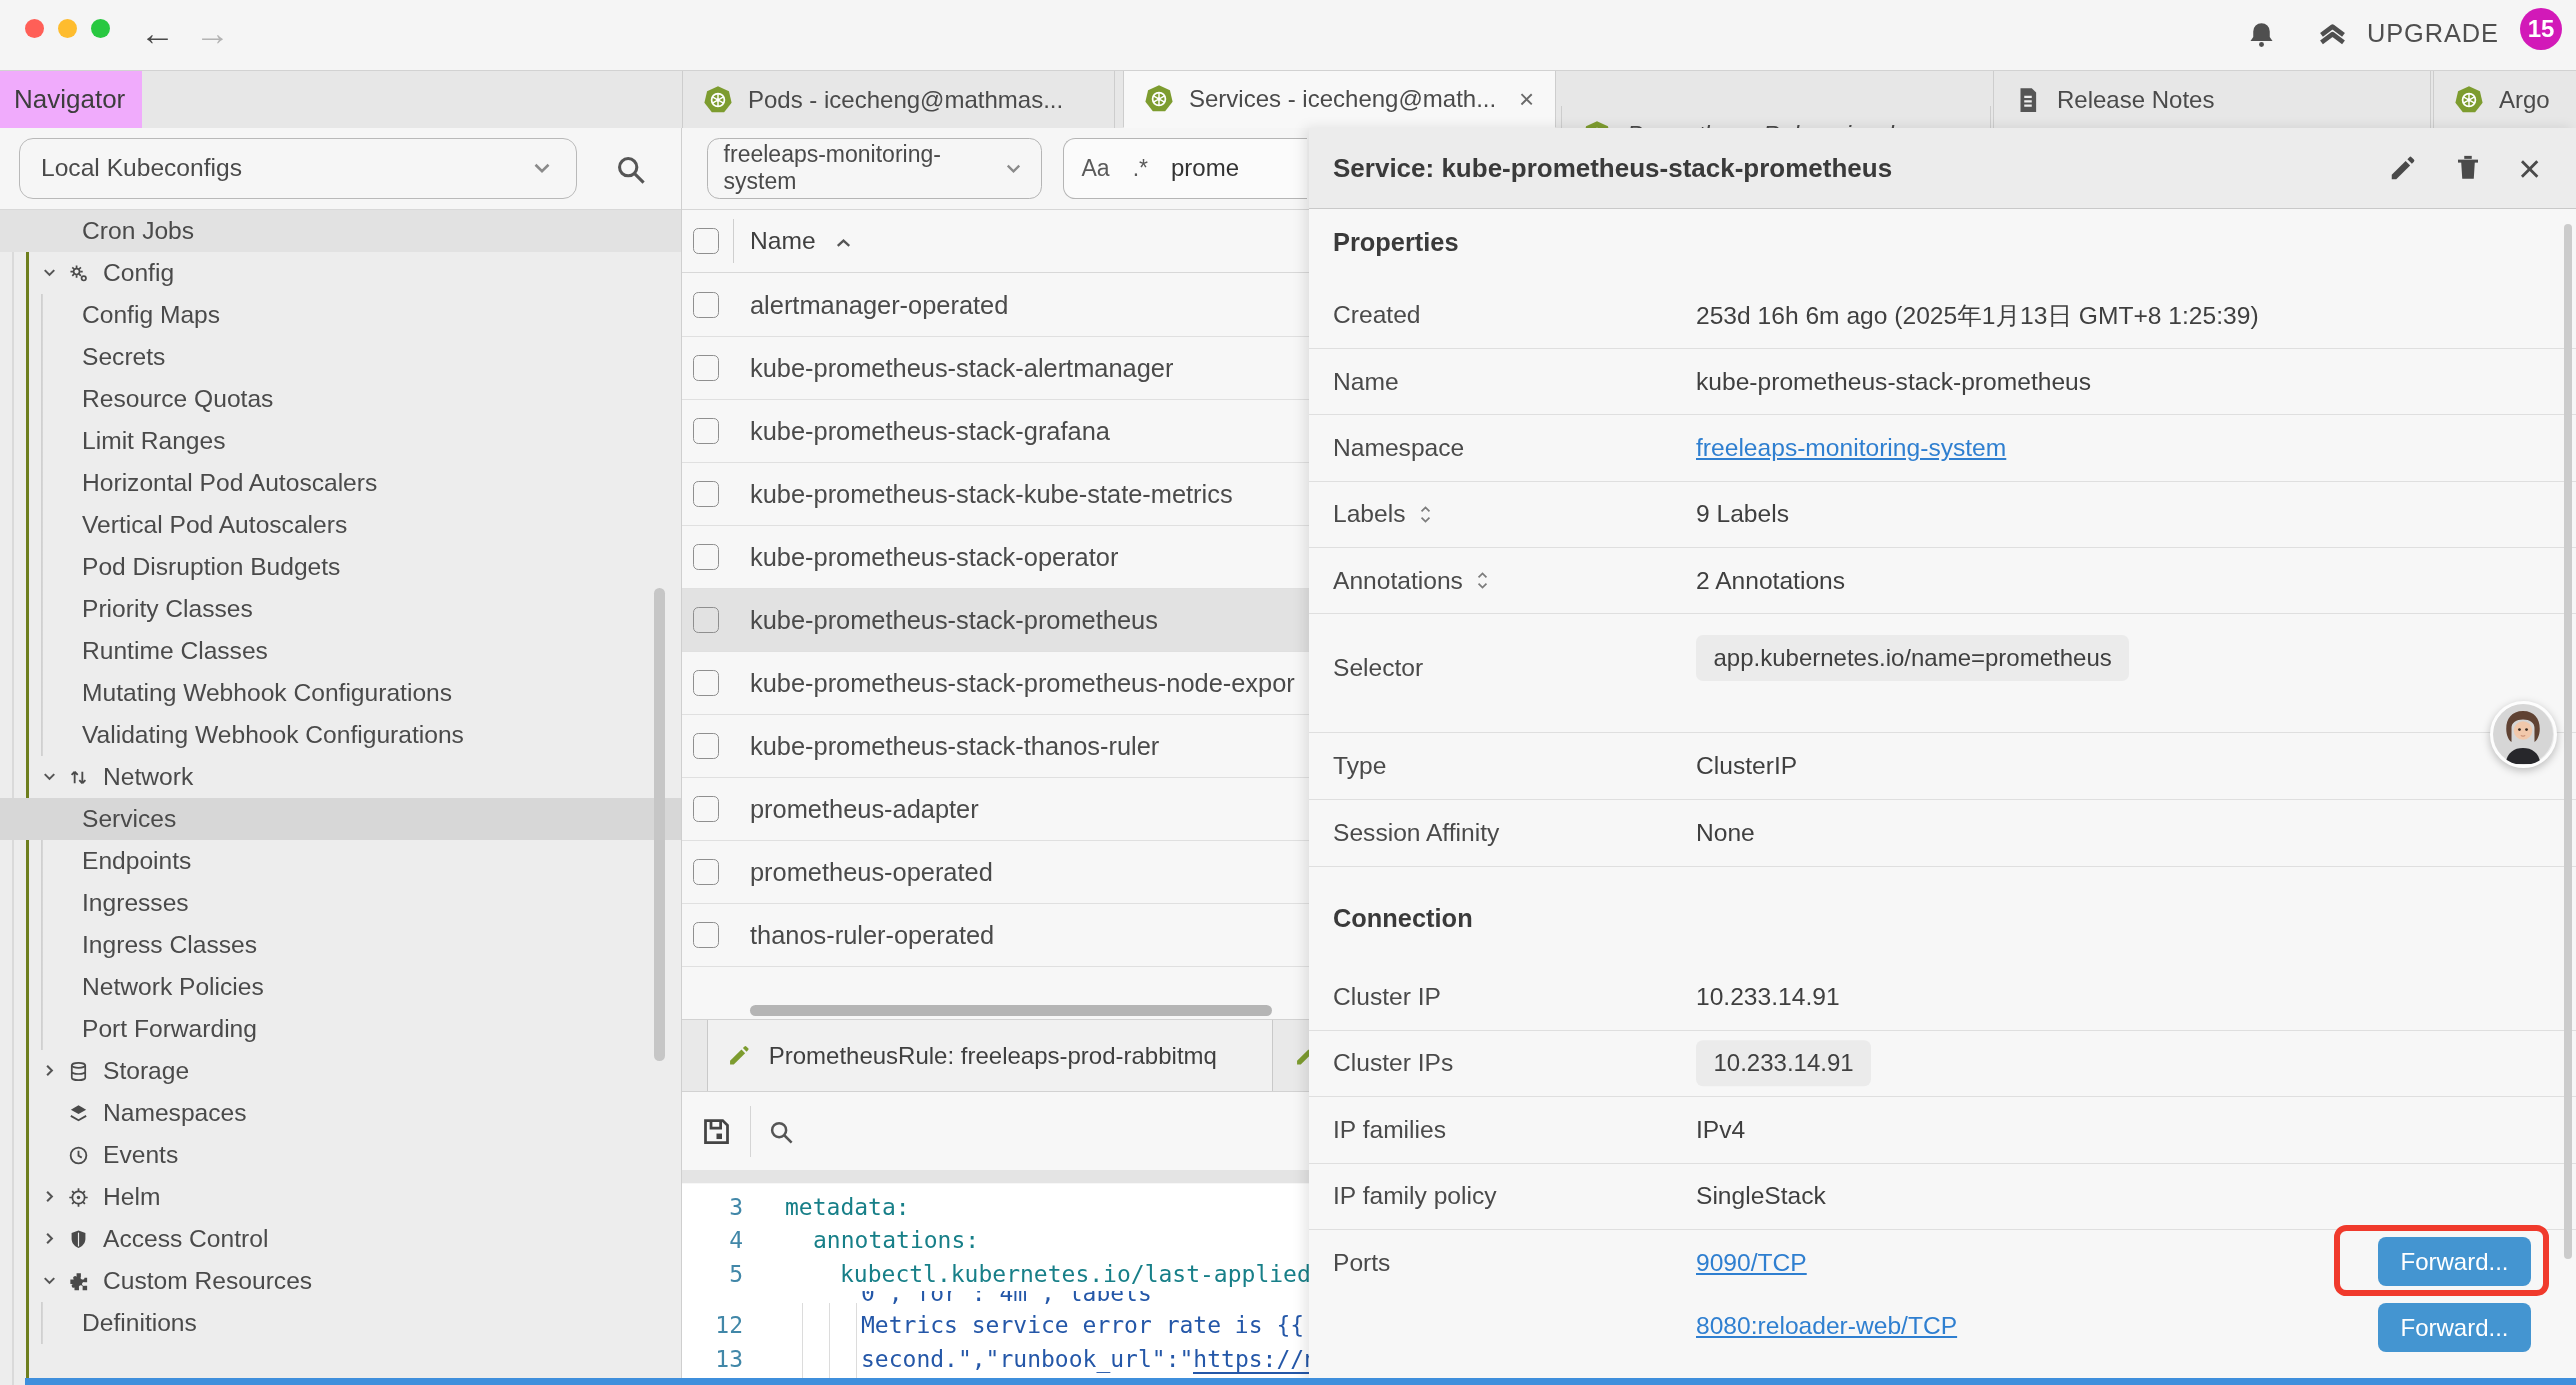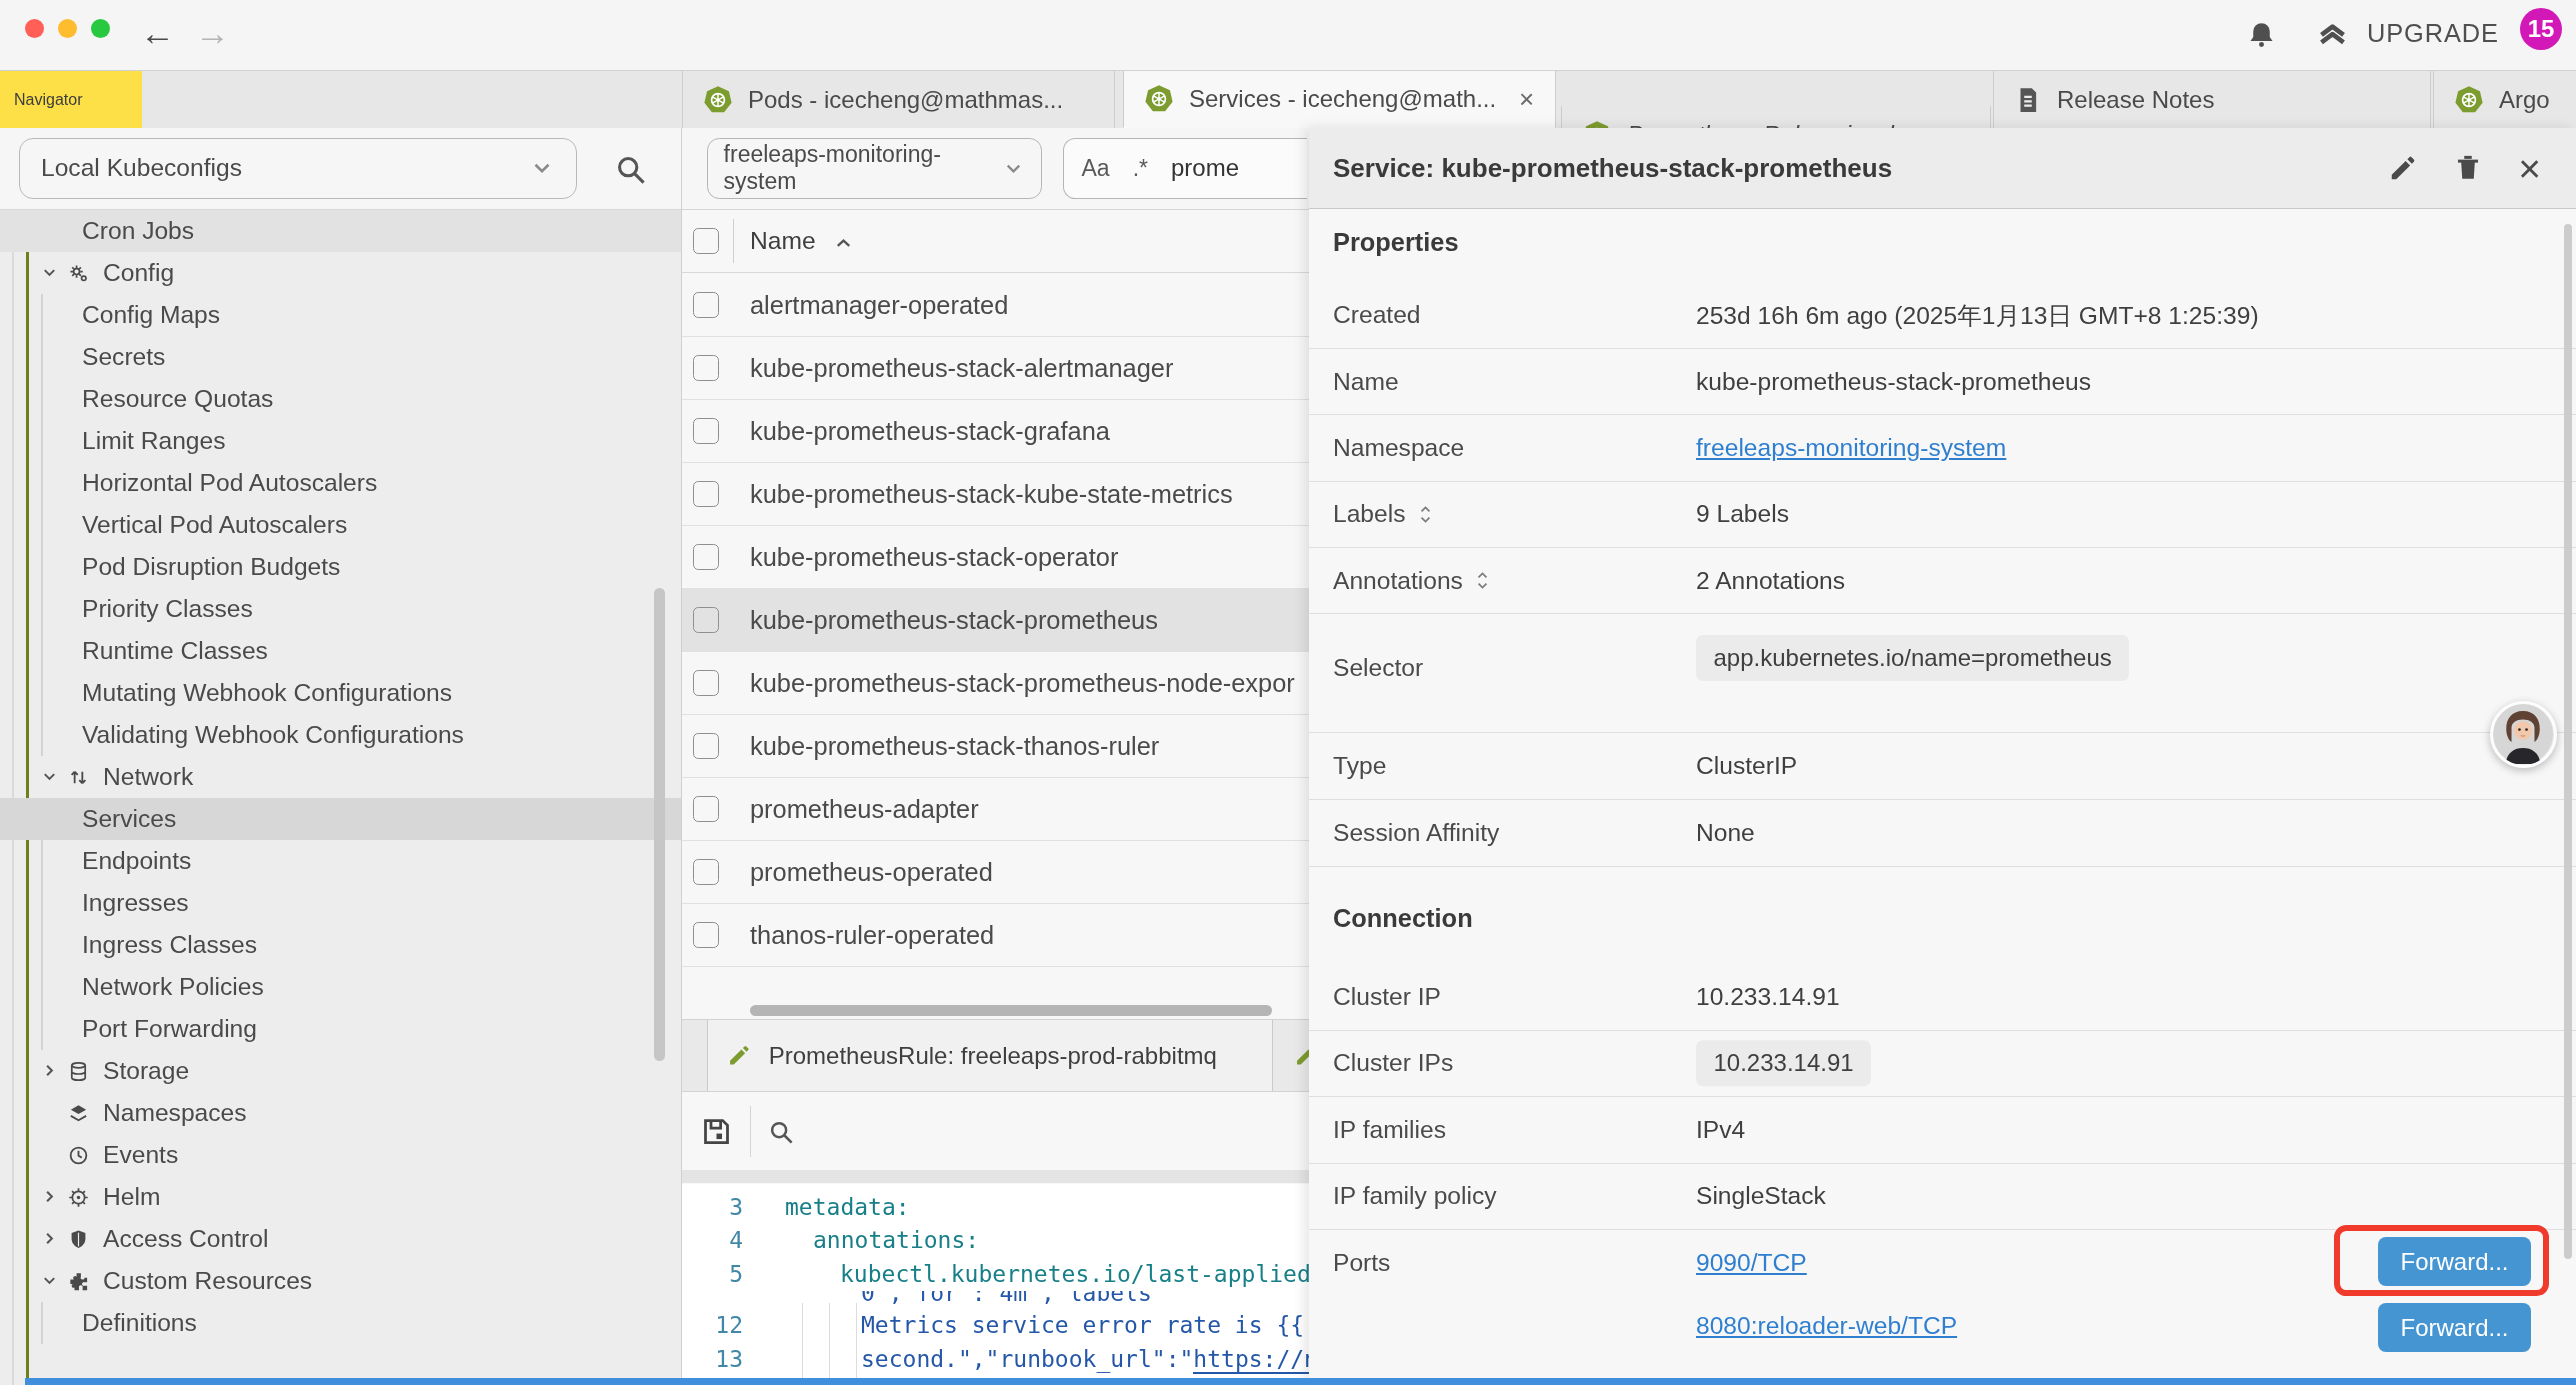--- a/index.html
+++ b/index.html
@@ -16,22 +16,22 @@
   .tl.grn{left:91px;background:#28c840;}
   .navarrow{position:absolute;top:12.3px;font-size:35px;line-height:42px;}
   .navarrow.back{left:140px;color:#4a4a4a;}
   .navarrow.fwd{left:195px;color:#b4b4b4;}
   .upgrade{position:absolute;top:19px;left:2367px;font-size:25.4px;letter-spacing:0.9px;color:#4f4f4f;}
   .badge{position:absolute;left:2520px;top:8px;width:42px;height:42px;border-radius:50%;background:#d219b8;
          color:#fff;font-size:24px;font-weight:bold;display:flex;align-items:center;justify-content:center;}
 
   
   .tabbar{position:absolute;left:0;top:71px;width:2576px;height:57px;background:#e7e7e7;border-bottom:0.9px solid #d2d2d2;}
-  .navtab{position:absolute;left:0;top:0;width:142px;height:57px;background:#fde047;
-          font-size:16px;color:#3d3d3d;display:flex;align-items:center;padding-left:14px;box-sizing:border-box;}
+  .navtab{position:absolute;left:0;top:0;width:142px;height:57px;background:#f0abfc;
+          font-size:26px;color:#3d3d3d;display:flex;align-items:center;padding-left:14px;box-sizing:border-box;}
   .ktab{position:absolute;top:0;height:57px;display:flex;align-items:center;gap:14px;padding:12px 19px;box-sizing:border-box;
         font-size:24px;color:#4a4a4a;border-right:0.9px solid #cdcdcd;border-left:0.9px solid #cdcdcd;}
   .ktab .txt{white-space:nowrap;overflow:hidden;}
   .ktab.active{background:#f8f8f8;border-bottom:0.9px solid #f8f8f8;}
   .ktab.italic .txt{font-style:italic;}
   .tabclose{font-size:26px;color:#6a6a6a;margin-left:8.8px;}
 
   
   .sidebar{position:absolute;left:0;top:128px;width:682px;height:1257px;background:#ededed;border-right:0.9px solid #cfcfcf;box-sizing:border-box;}
   .sb-head{position:absolute;left:0;top:0;width:100%;height:82px;background:#f6f6f6;border-bottom:0.9px solid #d8d8d8;box-sizing:border-box;}

